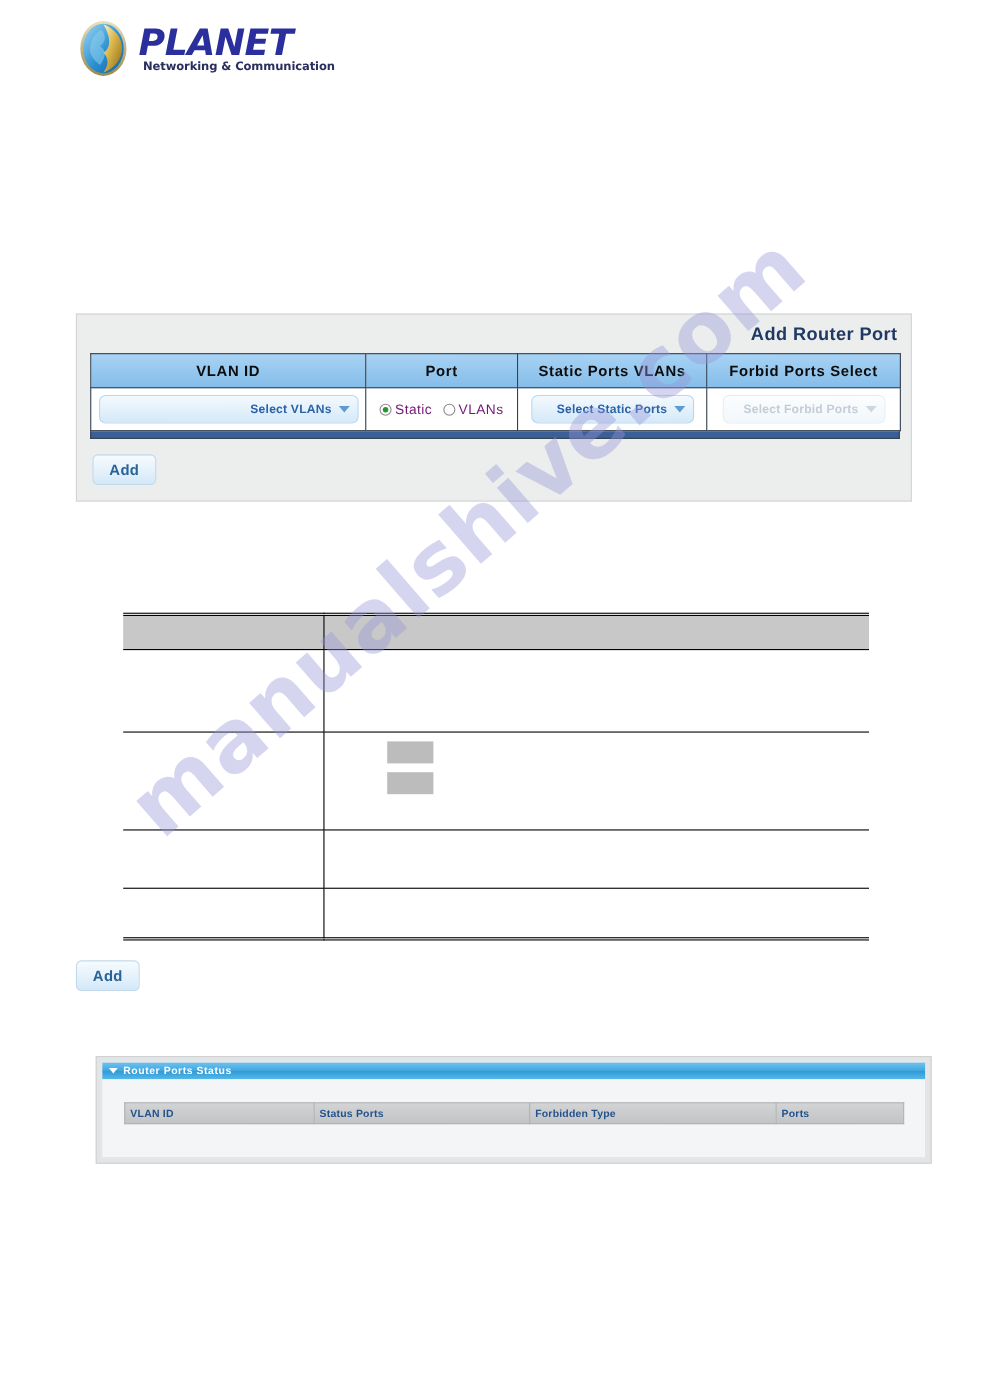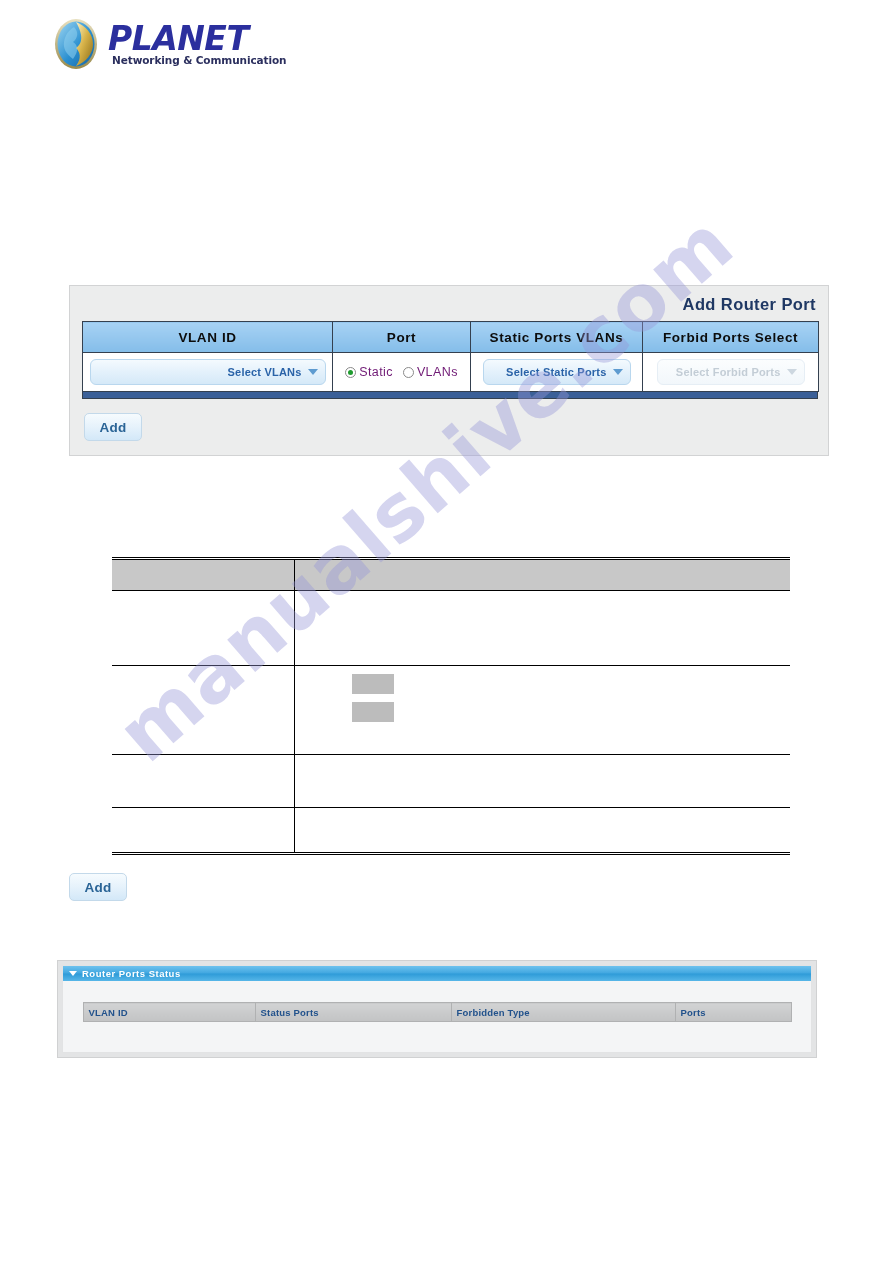--- a/index.html
+++ b/index.html
@@ -35,21 +35,21 @@
     letter-spacing: 1px;
     color: rgba(150,150,215,0.40);
     transform: rotate(-41deg);
     transform-origin: left center;
     white-space: nowrap;
   }
 
   
   .logo-wrap {
     position: absolute;
-    left: 52px;
+    left: 70px;
     top: 14px;
     width: 260px;
     height: 60px;
     z-index: 2;
   }
   .logo-svg { display: block; }
 
   
   .panel {
     position: absolute;
@@ -258,21 +258,21 @@
     top: 702px;
     width: 42px;
     height: 20px;
     background: #bcbcbc;
     z-index: 3;
   }
 
   
   .status-panel {
     position: absolute;
-    left: 57px;
+    left: 87px;
     top: 960px;
     width: 760px;
     height: 98px;
     box-sizing: border-box;
     background: #e3e4e5;
     border: 1px solid #d0d1d2;
     padding: 4px;
     z-index: 2;
   }
   .status-inner {

